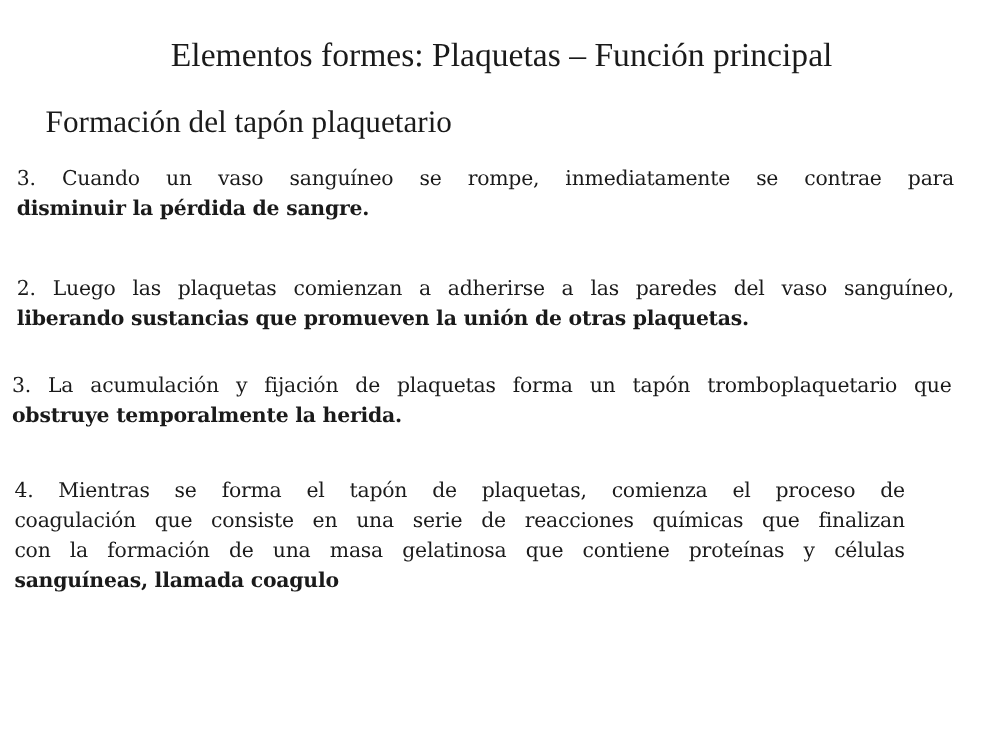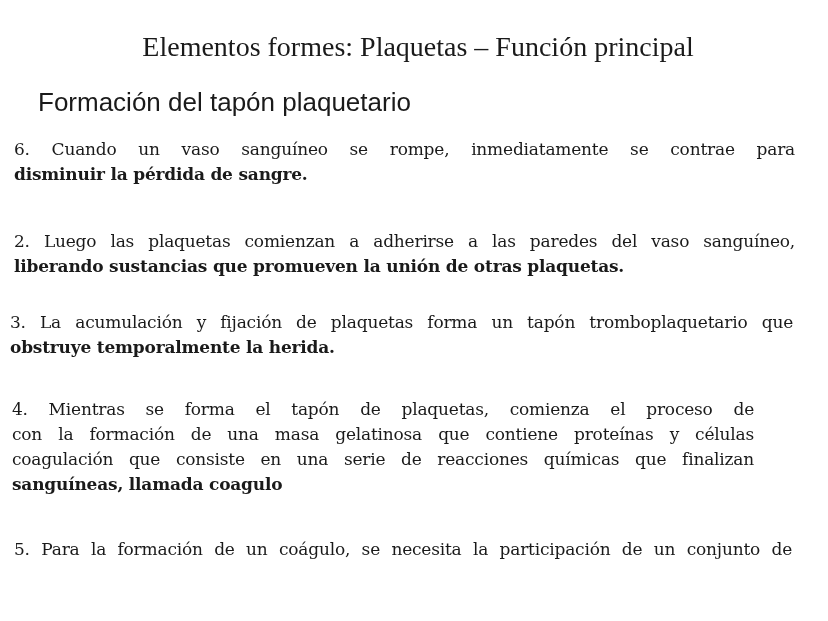--- a/index.html
+++ b/index.html
@@ -1,54 +1,53 @@
 <!DOCTYPE html>
 <html><head>
 <meta charset="utf-8">
 <style>
   html, body { margin:0; padding:0; background:#ffffff; }
   body { width:828px; height:621px; position:relative; overflow:hidden;
          font-family:"DejaVu Serif","Liberation Serif",serif; color:#1a1a1a; }
   .title { position:absolute; left:4px; width:828px; top:30px; text-align:center;
            font-family:"Liberation Serif",serif; font-size:28px; line-height:34px; white-space:nowrap; }
-  .subtitle { position:absolute; left:38px; top:86px; font-family:Liberation Sans, sans-serif;
+  .subtitle { position:absolute; left:38px; top:86px; font-family:Liberation Serif, serif;
               font-size:26px; line-height:32px; white-space:nowrap; }
   .para { position:absolute; font-family:"DejaVu Serif",serif; font-size:17px; line-height:25px;
           text-align:justify; letter-spacing:-0.2px; }
   #p1 { left:14px; top:137px; width:781px; }
   #p2 { left:14px; top:229px; width:781px; }
   #p3 { left:10px; top:310px; width:783px; }
   #p4 { left:12px; top:397px; width:742px; }
   #p5 { left:14px; top:537px; width:778px; }
   .line { display:block; white-space:nowrap;font-weight:bold; }
   .jline { display:block; text-align:justify; text-align-last:justify; white-space:normal; height:25px; overflow:hidden; }
 </style>
 </head>
 <body>
 
 <div class="title">Elementos formes: Plaquetas – Función principal</div>
 <div class="subtitle">Formación del tapón plaquetario</div>
 
 <div class="para" id="p1">
-  <span class="jline">6. Cuando un vaso sanguíneo se rompe, inmediatamente se contrae para</span>
+  <span class="jline">3. Cuando un vaso sanguíneo se rompe, inmediatamente se contrae para</span>
   <span class="line">disminuir la pérdida de sangre.</span>
 </div>
 
 <div class="para" id="p2">
   <span class="jline">2. Luego las plaquetas comienzan a adherirse a las paredes del vaso sanguíneo,</span>
   <span class="line">liberando sustancias que promueven la unión de otras plaquetas.</span>
 </div>
 
 <div class="para" id="p3">
   <span class="jline">3. La acumulación y fijación de plaquetas forma un tapón tromboplaquetario que</span>
   <span class="line">obstruye temporalmente la herida.</span>
 </div>
 
 <div class="para" id="p4">
   <span class="jline">4. Mientras se forma el tapón de plaquetas, comienza el proceso de</span>
+  <span class="jline">coagulación que consiste en una serie de reacciones químicas que finalizan</span>
   <span class="jline">con la formación de una masa gelatinosa que contiene proteínas y células</span>
-  <span class="jline">coagulación que consiste en una serie de reacciones químicas que finalizan</span>
   <span class="line">sanguíneas, llamada coagulo</span>
 </div>
 
 <div class="para" id="p5">
-  <span class="jline">5. Para la formación de un coágulo, se necesita la participación de un conjunto de</span>
 </div>
 
 </body></html>

